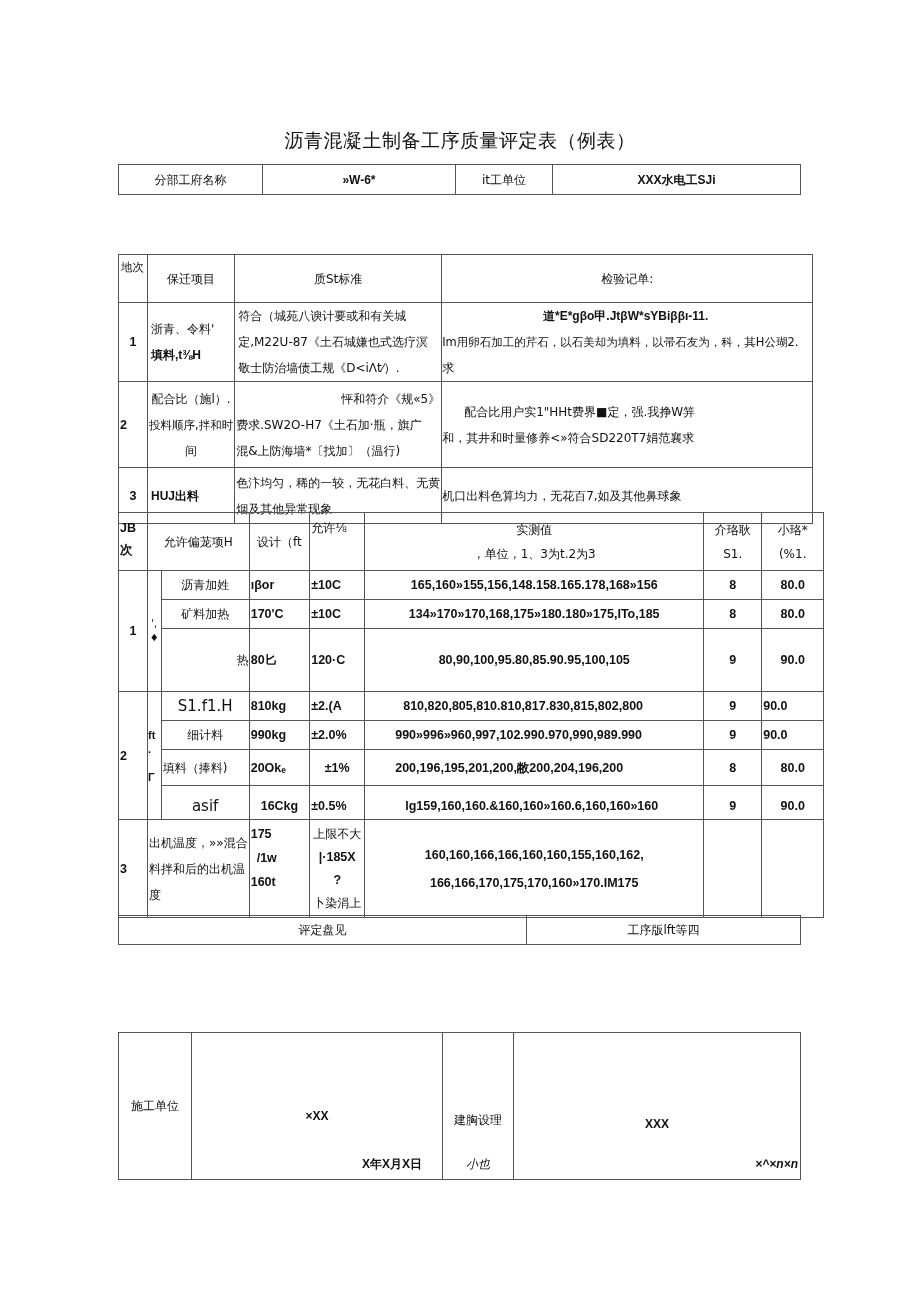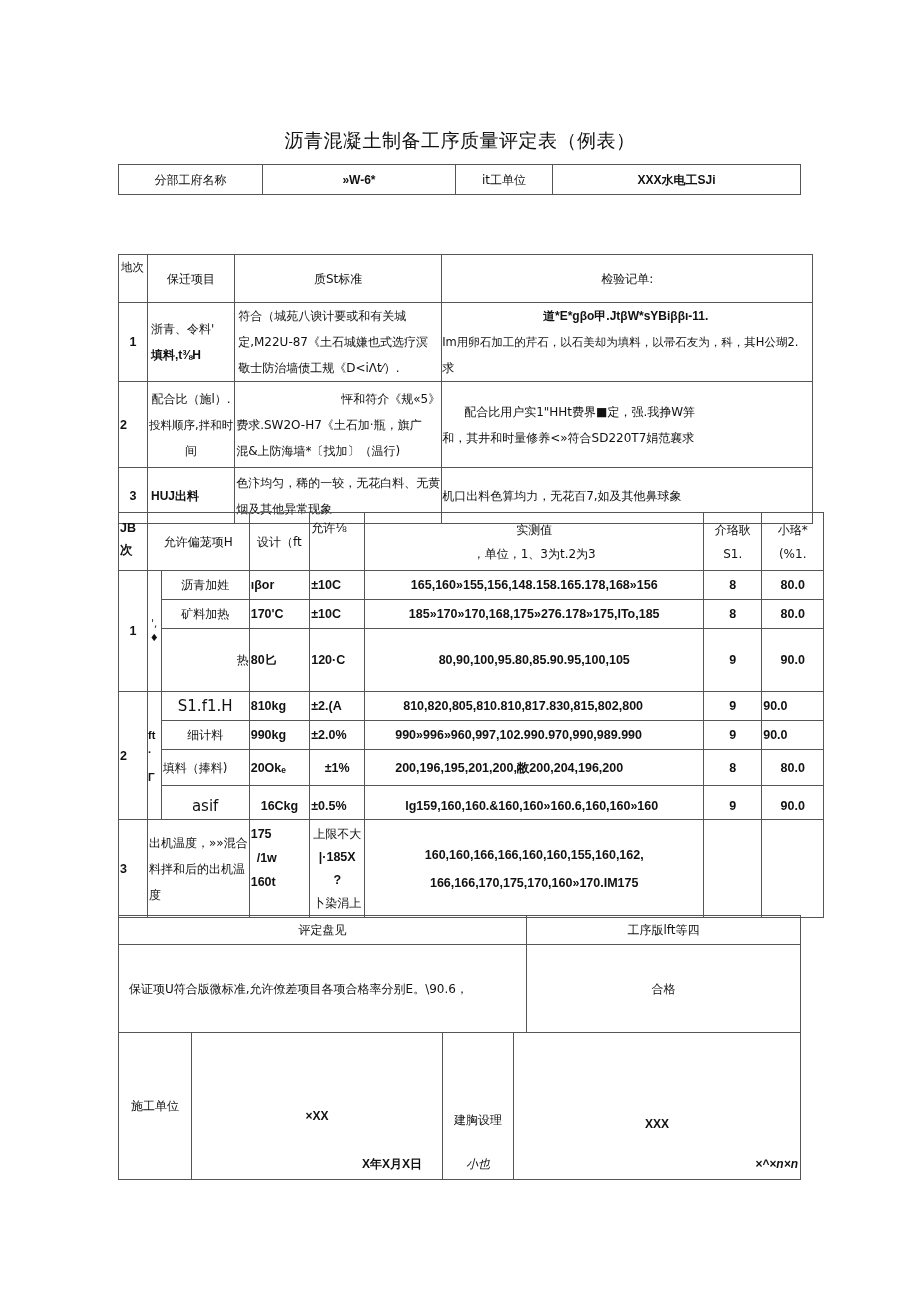--- a/index.html
+++ b/index.html
@@ -132,21 +132,21 @@
     <td class="num" style="padding:0 1px">ıβor</td>
     <td class="num" style="padding:0 1px">±10C</td>
     <td class="c num">165,160»155,156,148.158.165.178,168»156</td>
     <td class="c num">8</td>
     <td class="c num">80.0</td>
   </tr>
   <tr style="height:29px">
     <td class="c">矿料加热</td>
     <td class="num" style="padding:0 1px">170'C</td>
     <td class="num" style="padding:0 1px">±10C</td>
-    <td class="c num">185»170»170,168,175»276.178»175,ITo,185</td>
+    <td class="c num">134»170»170,168,175»180.180»175,ITo,185</td>
     <td class="c num">8</td>
     <td class="c num">80.0</td>
   </tr>
   <tr style="height:63px">
     <td class="right" style="padding:0">热</td>
     <td class="num" style="padding:0 1px">80匕</td>
     <td class="num" style="padding:0 1px">120·C</td>
     <td class="c num">80,90,100,95.80,85.90.95,100,105</td>
     <td class="c num">9</td>
     <td class="c num">90.0</td>
@@ -221,24 +221,20 @@
 <table style="top:915px;">
   <colgroup>
       <col style="width:408px">
       <col style="width:274px">
     </colgroup>
   <tbody>
       <tr style="height:29px">
     <td class="c">评定盘见</td>
     <td class="c">工序版lft等四</td>
   </tr>
-  <tr style="height:88px">
-    <td class="left" style="padding-left:10px">保证项U符合版微标准,允许僚差项目各项合格率分别E。\90.6，</td>
-    <td class="c">合格</td>
-  </tr>
 </tbody>
   </table>
 
 <table style="top:1032px;">
   <colgroup>
       <col style="width:73px">
       <col style="width:251px">
       <col style="width:71px">
       <col style="width:287px">
     </colgroup>

